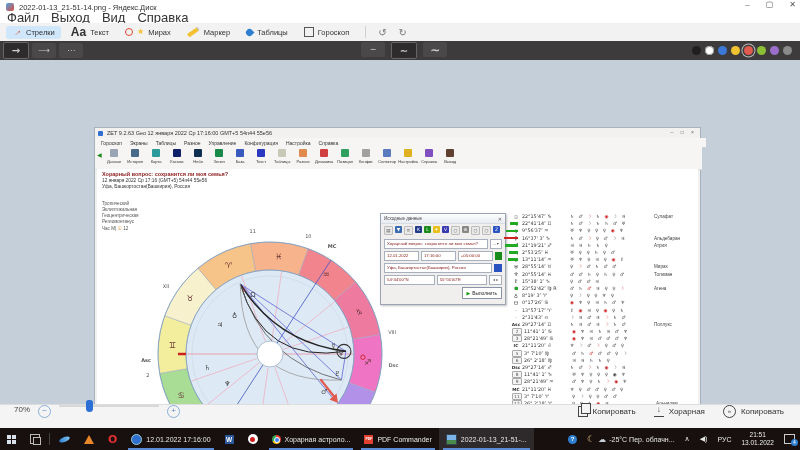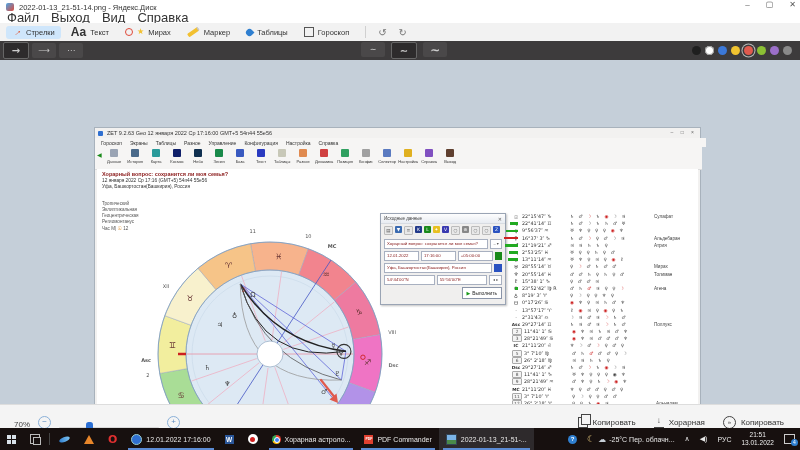--- a/index.html
+++ b/index.html
@@ -115,21 +115,21 @@
   .chrome-ico{width:9px;height:9px;border-radius:50%;background:conic-gradient(#ea4335 0 33%,#fbbc05 0 66%,#34a853 0 100%);position:relative;}
   .chrome-ico::after{content:"";position:absolute;left:2.5px;top:2.5px;width:4px;height:4px;border-radius:50%;background:#4285f4;border:0.5px solid #fff;}
   .pdf-ico{width:9px;height:9px;background:#e04030;color:#fff;font-size:3.5px;font-weight:bold;text-align:center;line-height:9px;}
   .img-ico{width:9px;height:9px;background:linear-gradient(180deg,#7ab4e8 60%,#4a8a4a 60%);border:1px solid #345;}
   .help-ico{width:9px;height:9px;border-radius:50%;background:#2f7fd0;color:#fff;font-size:6px;font-weight:bold;text-align:center;line-height:9px;}
   .moon-ico{color:#f0d080;font-size:9px;line-height:9px;}
   .cloud-ico{color:#c8d0d8;font-size:8px;line-height:9px;}
   .notif-ico{width:9px;height:8px;border:1px solid #ccc;position:relative;}
   .badge{position:absolute;right:-4px;bottom:-3px;background:#2f7fd0;color:#fff;border-radius:50%;width:7px;height:7px;font-size:5px;line-height:7px;text-align:center;}
   
-  #bottom-bar{left:0;top:404px;width:800px;height:24px;background:#f4f4f4;border-top:1px solid #ddd;display:flex;align-items:flex-end;}
+  #bottom-bar{left:0;top:404px;width:800px;height:24px;background:#f4f4f4;border-top:1px solid #ddd;display:flex;align-items:flex-start;}
   #zoom-label{font-size:8px;color:#444;margin-left:14px;}
   .zbtn-circ{width:11px;height:11px;border:1px solid #8ab0d8;border-radius:50%;color:#5a8ac0;font-size:8px;text-align:center;line-height:10px;margin:0 8px;}
   #slider-track{width:100px;height:2px;background:#d8d8d8;border-radius:1px;position:relative;}
   #slider-handle{position:absolute;left:27px;top:-5px;width:7px;height:12px;background:#2b6fd4;border-radius:3px 3px 4px 4px;}
   #bb-actions{margin-left:auto;display:flex;align-items:center;gap:18px;margin-right:16px;}
   .bb-act{display:flex;align-items:center;gap:5px;font-size:8px;color:#333;}
   .copy-ico{width:8px;height:9px;border:1px solid #444;background:#f4f4f4;position:relative;}
   .copy-ico::before{content:"";position:absolute;left:2px;top:-4px;width:8px;height:9px;border:1px solid #444;background:#f4f4f4;}
   .save-ico{width:10px;height:10px;border-bottom:1.5px solid #444;text-align:center;font-size:8px;line-height:8px;color:#444;}
   .share-ico{width:11px;height:11px;border:1px solid #444;border-radius:50%;text-align:center;font-size:6px;line-height:10px;color:#444;}

